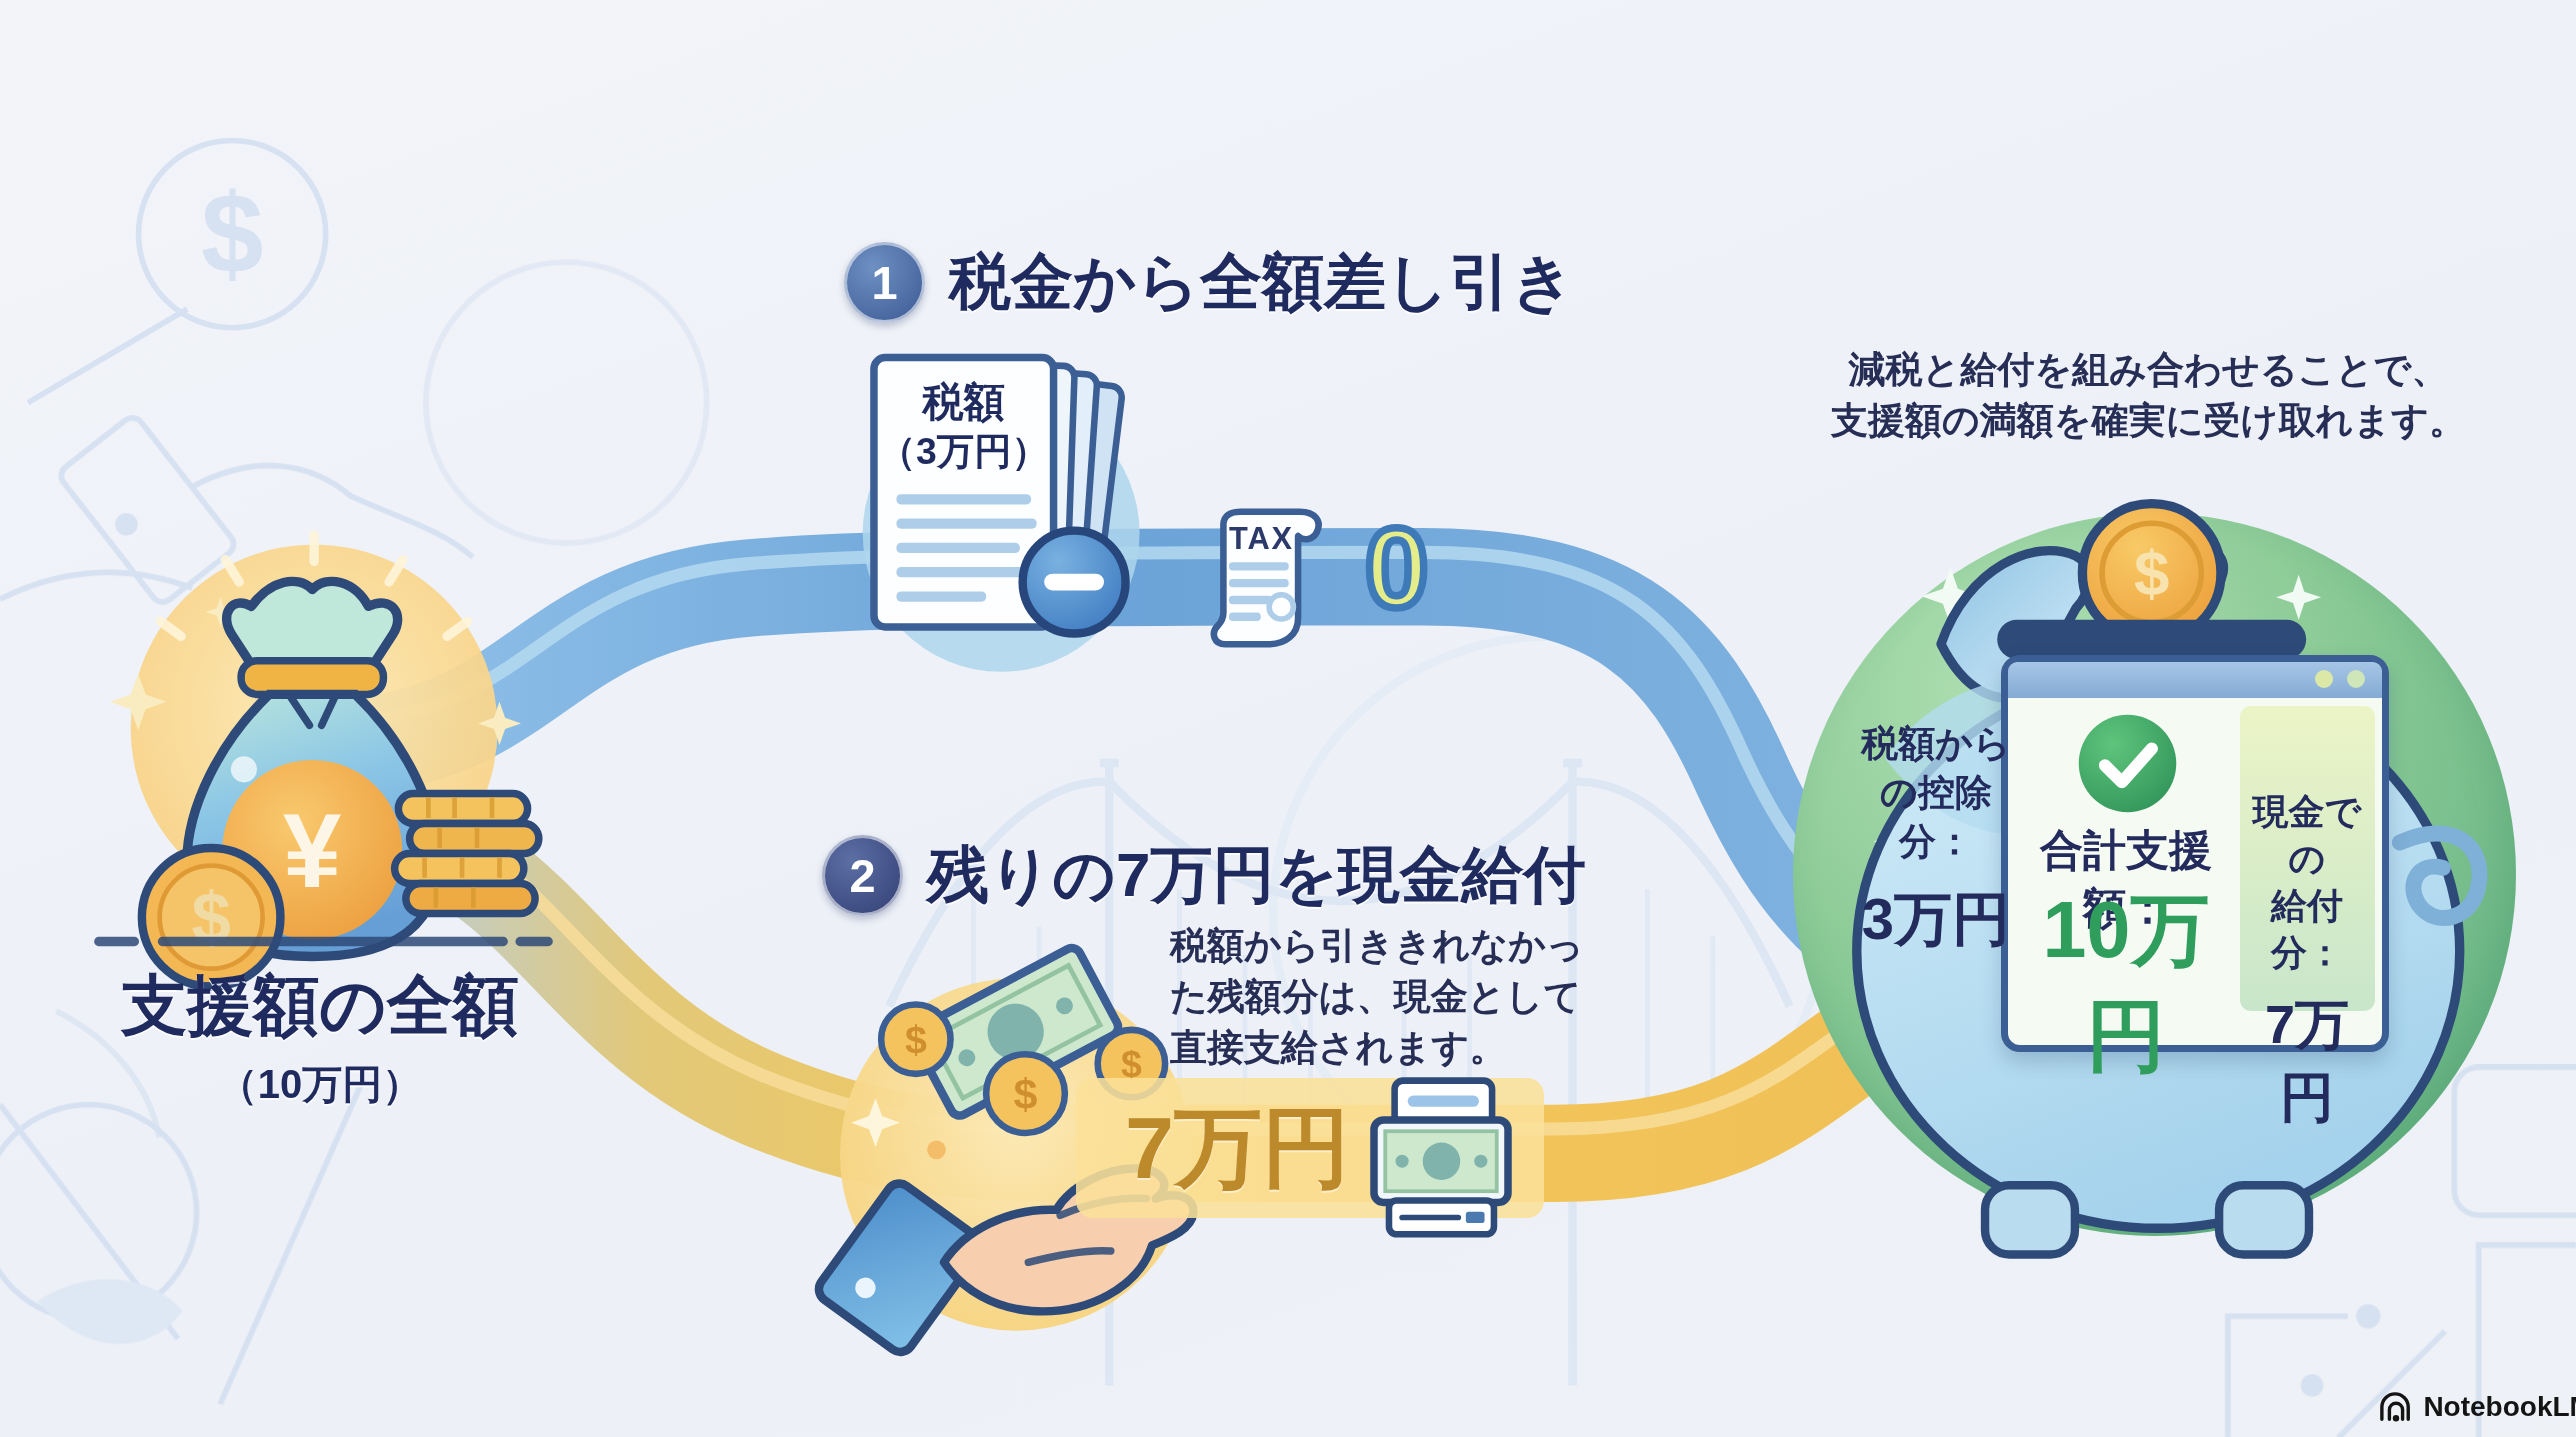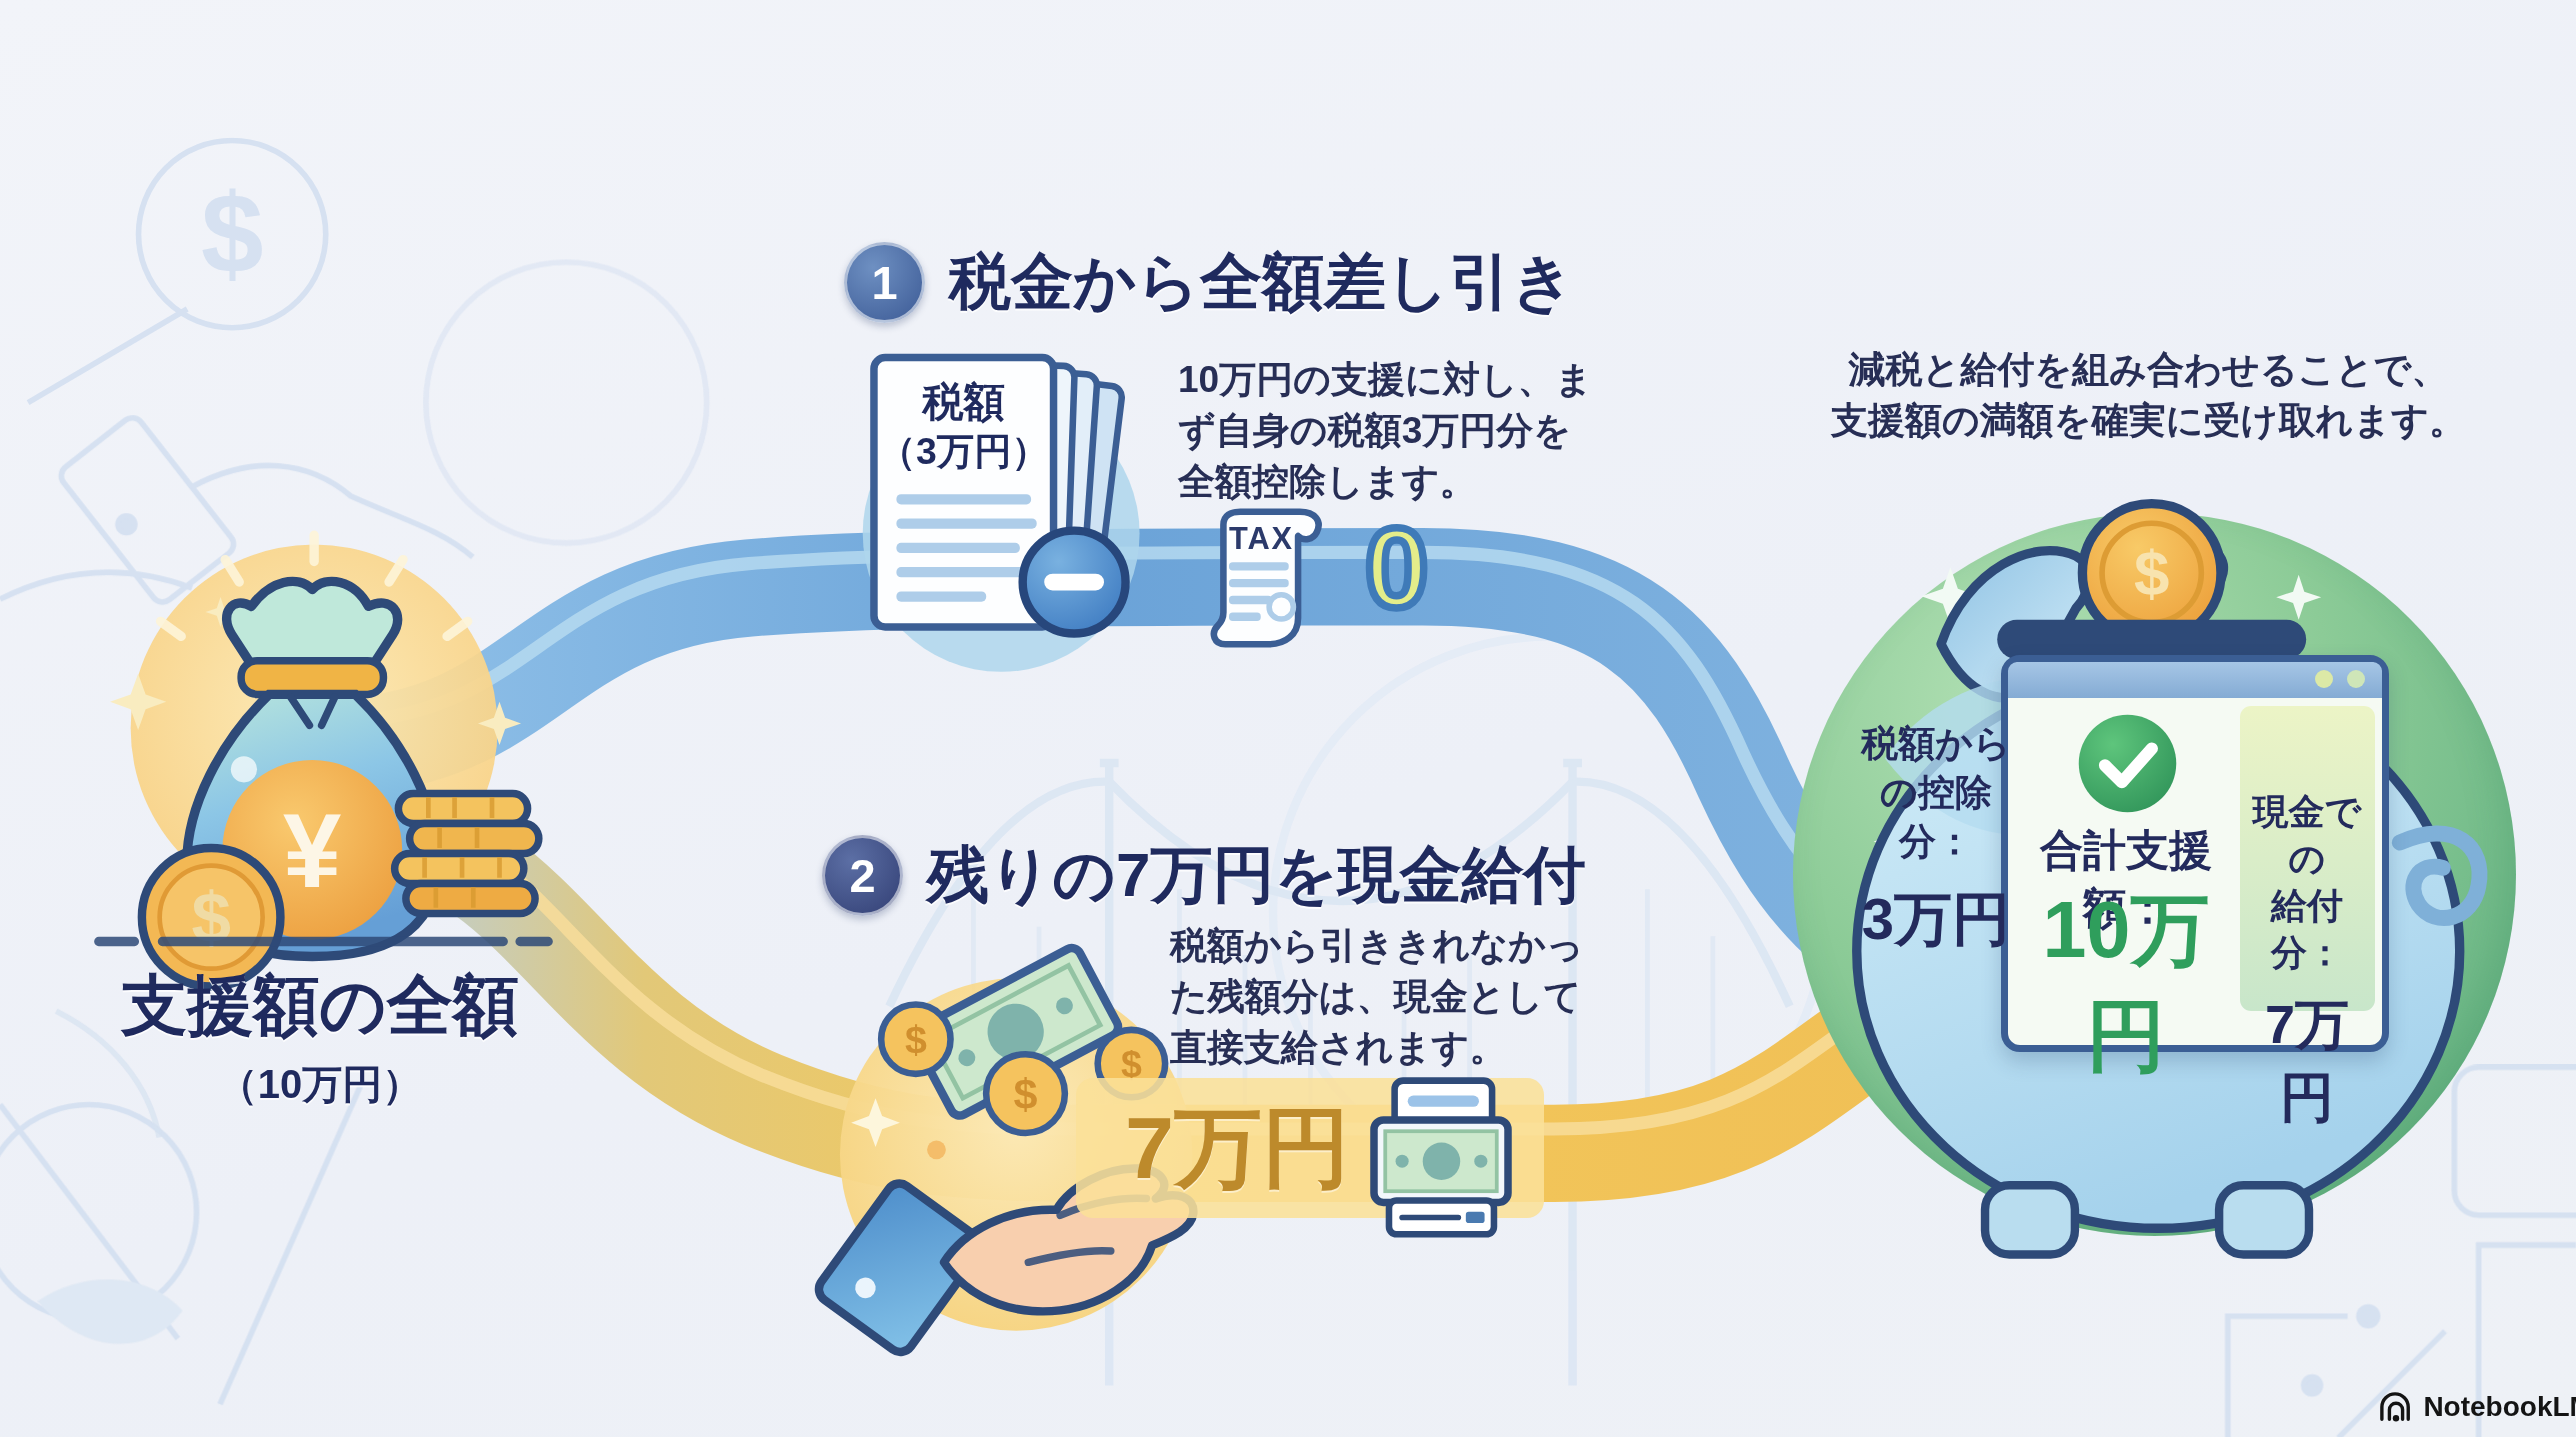--- a/index.html
+++ b/index.html
@@ -245,25 +245,20 @@
         <rect x="58" y="246" width="150" height="11" rx="5"></rect>
         <rect x="58" y="272" width="96" height="11" rx="5"></rect>
       </g>
       <g>
         <circle cx="248" cy="262" r="55" fill="url(#minusGrad)" stroke="#27477c" stroke-width="9"></circle>
         <rect x="216" y="253" width="64" height="18" rx="9" fill="#ffffff"></rect>
       </g>
     </g>
   </svg>
 
-  <div class="abs para" style="left:1178px;top:354px">
-    <div>10万円の支援に対し、ま</div>
-    <div>ず自身の税額3万円分を</div>
-    <div>全額控除します。</div>
-  </div>
 
   <svg class="abs" style="left:1210px;top:508px" width="122" height="140" viewBox="0 0 130 150">
     <path d="M14 18 C14 8 22 4 32 4 L96 4 C112 4 120 14 114 26 C110 34 100 36 94 30 L94 118 C94 136 80 146 62 146 L16 146 C4 146 0 134 8 126 C12 122 14 118 14 112 Z" fill="#fdfeff" stroke="#3b5e94" stroke-width="7" stroke-linejoin="round"></path>
     <text x="20" y="44" font-size="33" font-weight="800" fill="#2b3a6b" letter-spacing="2">TAX</text>
     <g fill="#aecde9">
       <rect x="20" y="58" width="64" height="9" rx="4"></rect>
       <rect x="20" y="76" width="64" height="9" rx="4"></rect>
       <rect x="20" y="94" width="46" height="9" rx="4"></rect>
       <rect x="20" y="112" width="34" height="9" rx="4"></rect>
     </g>

